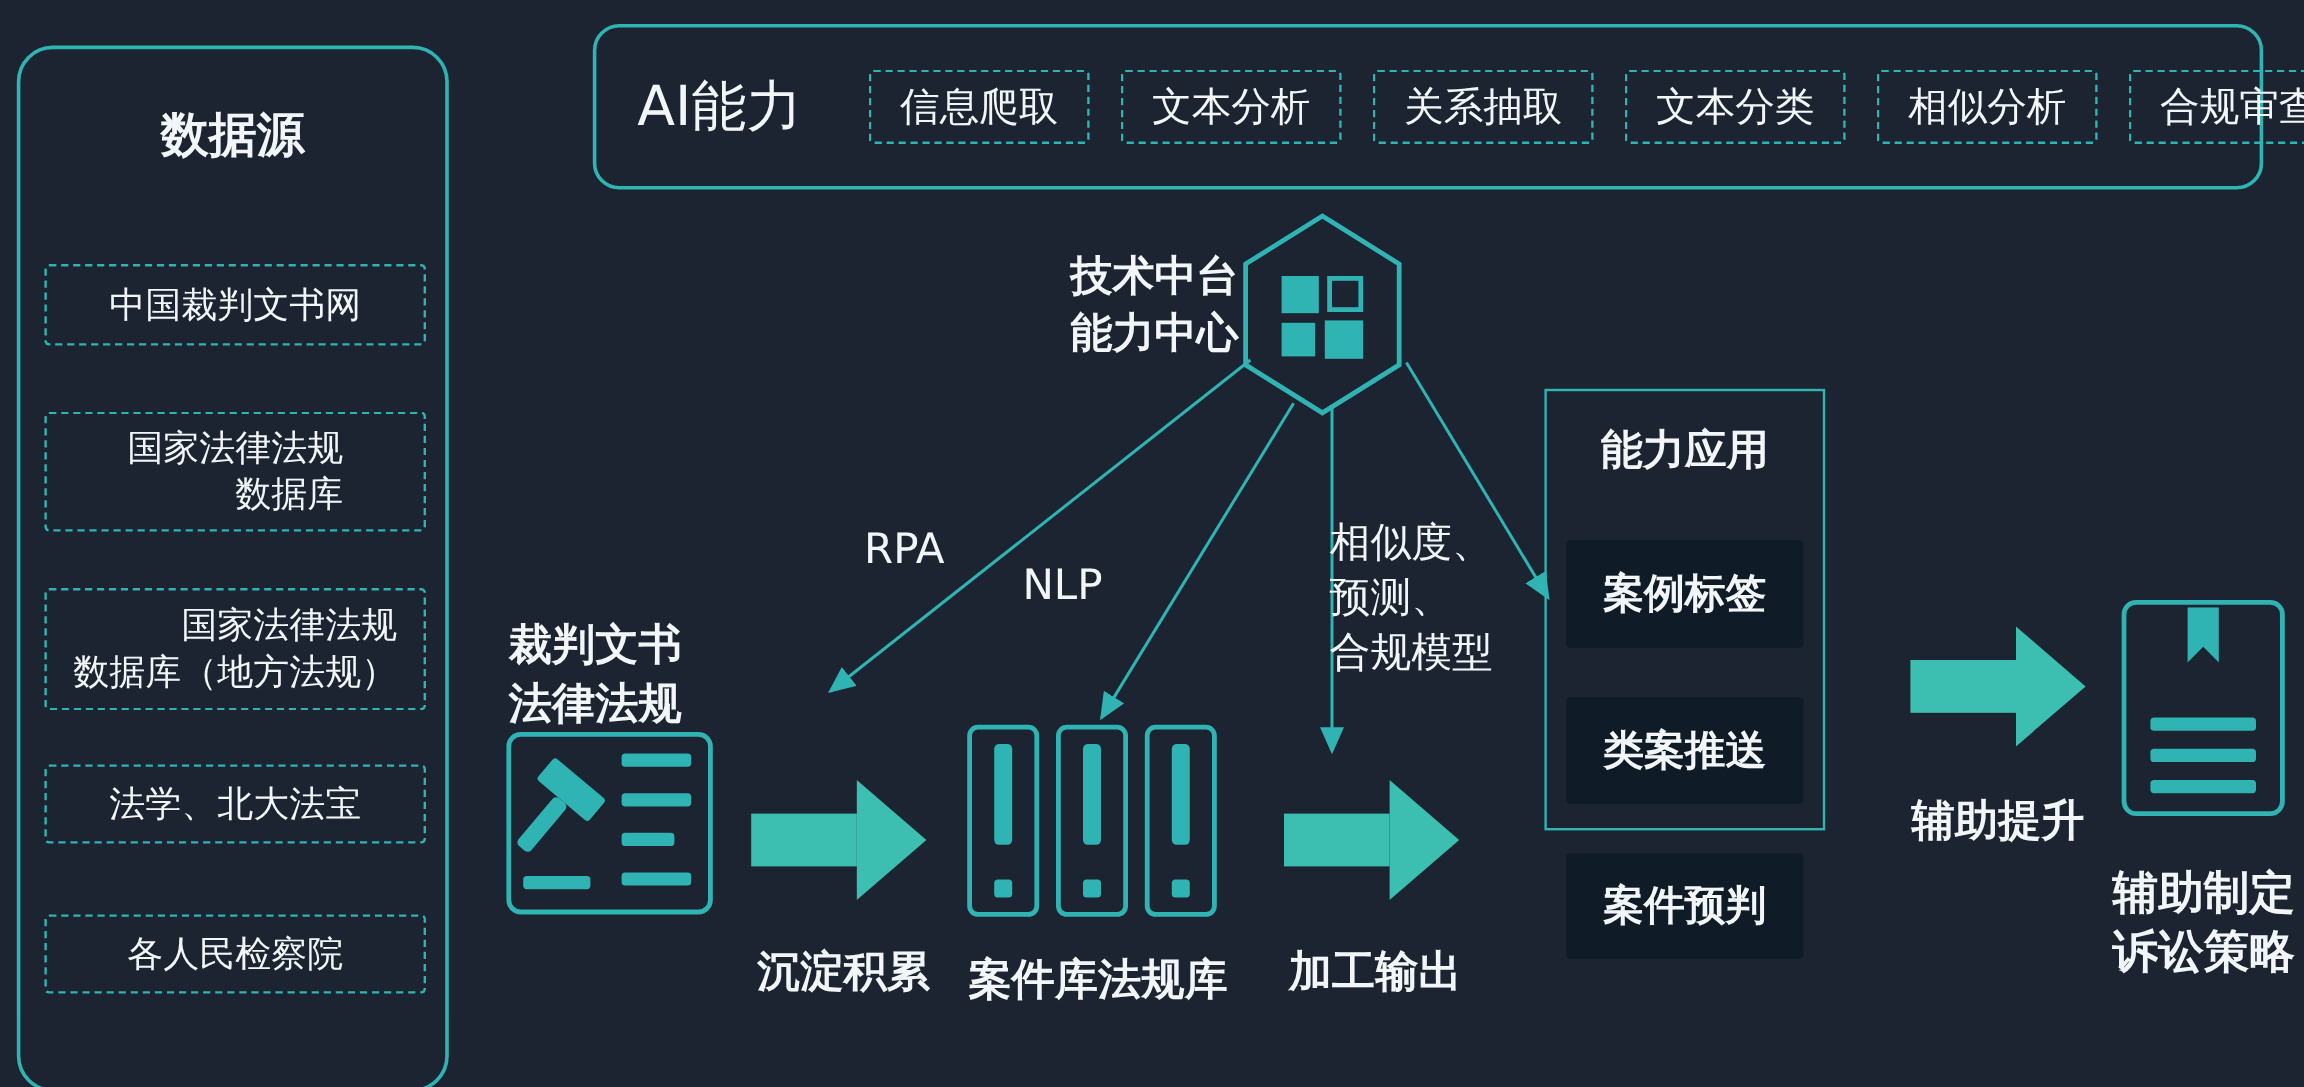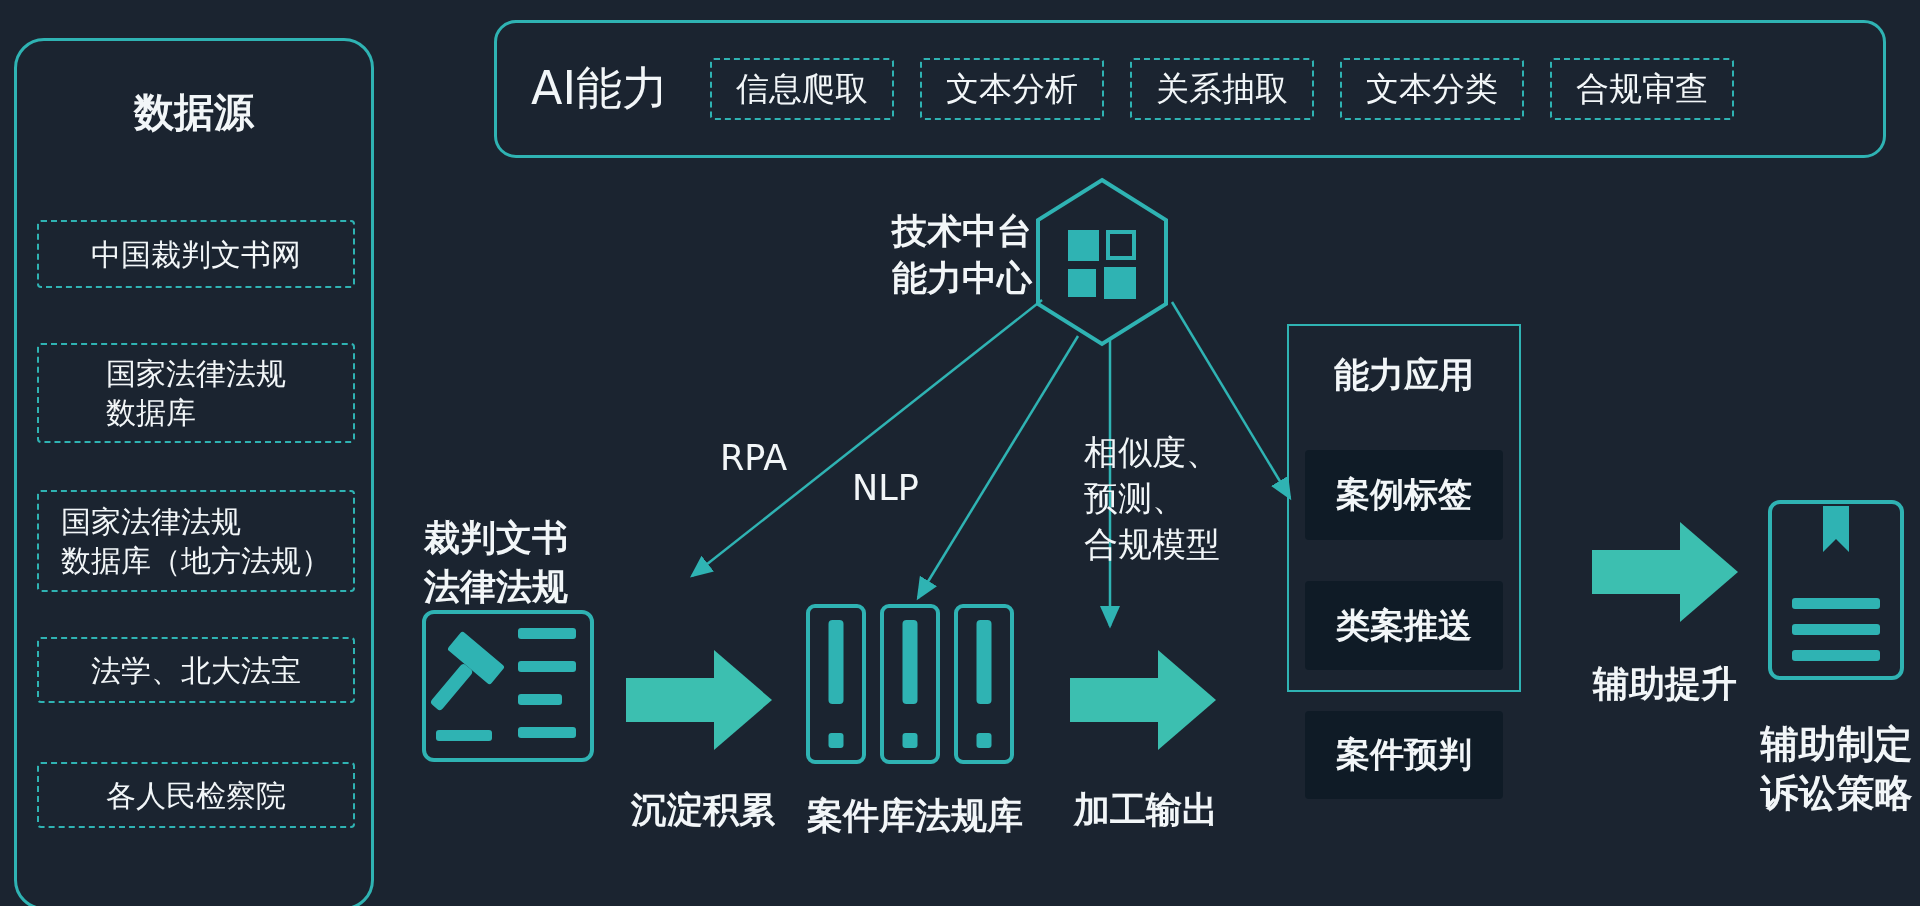--- a/index.html
+++ b/index.html
@@ -11,27 +11,27 @@
     font-family:"DejaVu Sans","Liberation Sans",sans-serif;
   }
   .connectors { position:absolute; left:0; top:0; pointer-events:none; }
 
   .panel { position:absolute; border:3px solid var(--teal,#2fb3b3); }
   .left-panel { left:14px; top:14px; width:360px; height:872px; border-radius:30px;margin-top:24px; }
   .panel-title { position:absolute; top:44px; width:100%; text-align:center; font-size:40px; font-weight:700; }
   .dashed-box {
     border:2px dashed var(--teal,#2fb3b3); border-radius:4px;
     display:flex; align-items:center; justify-content:center;
-    text-align:left; white-space:pre-line;
+    text-align:right; white-space:pre-line;
   }
   .ds-item { position:absolute; left:20px; width:318px; font-size:30px; line-height:1.3; }
 
   .top-panel { left:494px; top:20px; width:1392px; height:138px; border-radius:22px;
     display:flex; align-items:center; gap:26px; padding:0 34px; }
-  .ai-title { font-size:46px; font-weight:500; margin-right:16px; white-space:nowrap; }
+  .ai-title { font-size:46px; font-weight:500; margin-right:30px; white-space:nowrap; }
   .ai-box { height:62px; padding:0 24px; font-size:33px; white-space:nowrap; }
 
   .center-label { position:absolute; left:862px; top:208px; width:200px; text-align:center;
     font-size:35px; font-weight:600; line-height:1.35; white-space:pre-line; }
   .hex-wrap { position:absolute; left:1032px; top:176px; }
 
   .edge-label { position:absolute; font-size:35px; font-weight:500; }
   .model-label { line-height:1.35; white-space:pre-line; font-size:34px; text-align:left; }
 
   .icon-frame { position:absolute; border:4px solid var(--teal,#2fb3b3); border-radius:12px;
@@ -89,38 +89,39 @@
     <div class="dashed-box ds-item" style="top:596px;height:66px"><span>法学、北大法宝</span></div>
     <div class="dashed-box ds-item" style="top:721px;height:66px"><span>各人民检察院</span></div>
   </section>
 
   <section class="panel top-panel">
     <span class="ai-title">AI能力</span>
     <div class="dashed-box ai-box">信息爬取</div>
     <div class="dashed-box ai-box">文本分析</div>
     <div class="dashed-box ai-box">关系抽取</div>
     <div class="dashed-box ai-box">文本分类</div>
+    <div class="dashed-box ai-box">相似分析</div>
     <div class="dashed-box ai-box">合规审查</div>
   </section>
 
   <div class="center-label">技术中台
 能力中心</div>
   <div class="hex-wrap">
     <svg width="140" height="172" viewBox="0 0 140 172">
       <polygon points="70,4 134,44 134,128 70,168 6,128 6,44" fill="none" stroke="#2fb3b3" stroke-width="4"></polygon>
       <rect x="36" y="54" width="31" height="31" fill="#2fb3b3"></rect>
       <rect x="76" y="56" width="26" height="26" fill="none" stroke="#2fb3b3" stroke-width="4"></rect>
       <rect x="36" y="93" width="28" height="28" fill="#2fb3b3"></rect>
       <rect x="72" y="91" width="32" height="32" fill="#2fb3b3"></rect>
     </svg>
   </div>
 
   <div class="edge-label" style="left:720px;top:438px">RPA</div>
   <div class="edge-label" style="left:852px;top:468px">NLP</div>
-  <div class="edge-label model-label" style="left:1084px;top:430px">相似度、
+  <div class="edge-label model-label" style="left:1108px;top:430px">相似度、
 预测、
 合规模型</div>
 
   <div class="source-label">裁判文书
 法律法规</div>
   <div class="icon-frame" style="left:422px;top:610px;width:172px;height:152px">
     <svg width="160" height="140" viewBox="0 0 160 140">
       <g fill="#2fb3b3">
         <g transform="rotate(40 48 42)">
           <rect x="20" y="30" width="56" height="24" rx="3"></rect>

